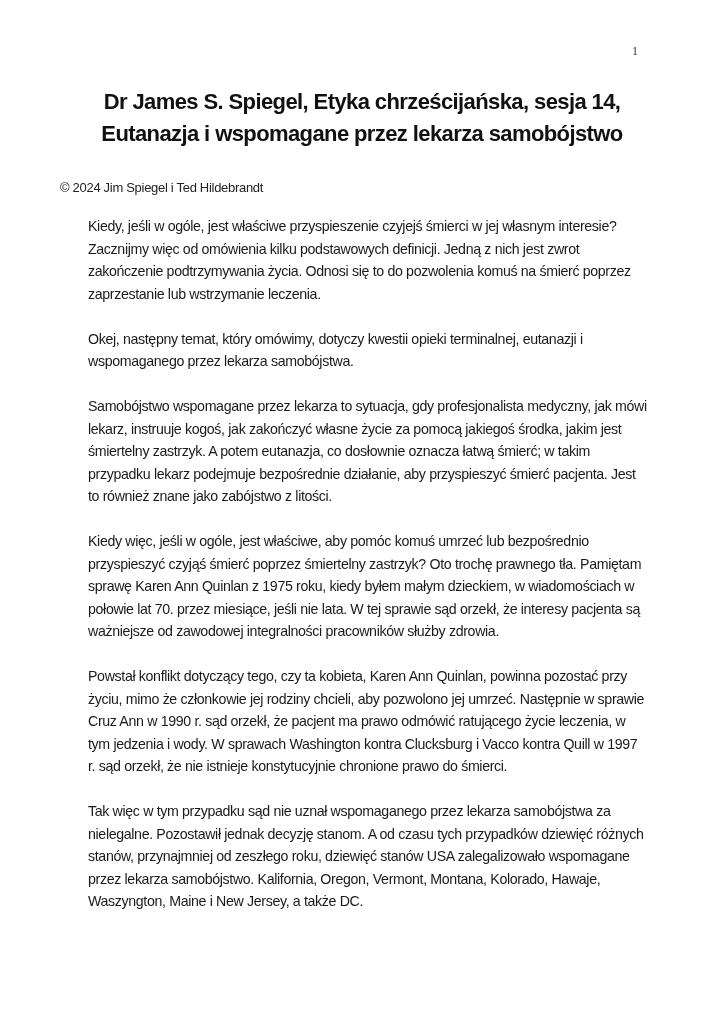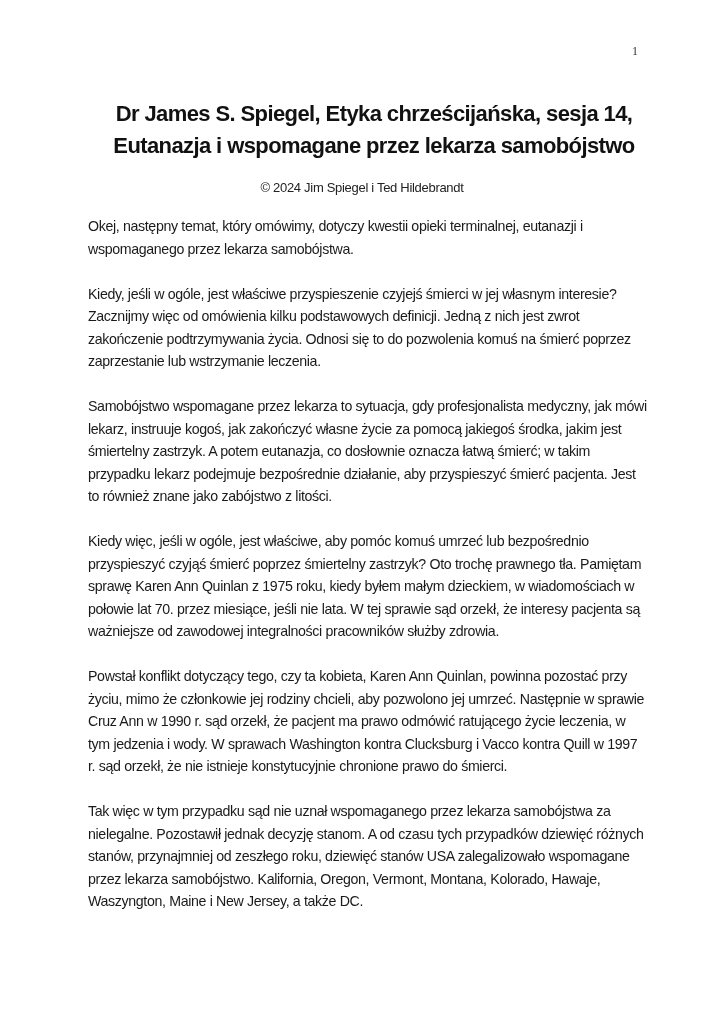--- a/index.html
+++ b/index.html
@@ -33,21 +33,20 @@
       font-size: 22px;
       line-height: 32px;
       letter-spacing: -0.6px;
       color: #111;
     }
     .copyright {
       position: absolute;
       top: 180px;
       left: 60px;
       width: 604px;
-      text-align: center;
       font-family: "Liberation Sans", sans-serif;
       font-size: 13px;
       letter-spacing: -0.3px;
       color: #222;
     }
     .body-text {
       position: absolute;
       top: 215px;
       left: 88px;
       width: 560px;
@@ -59,24 +58,24 @@
     }
     .body-text p {
       margin: 0 0 22.5px 0;
     }
   </style>
 </head>
 <body>
 
 <div class="page-number">1</div>
 
-<h1 class="title" style="margin:12px;">Dr James S. Spiegel, Etyka chrześcijańska, sesja 14, Eutanazja i wspomagane przez lekarza samobójstwo</h1>
+<h1 class="title" style="margin:0;">Dr James S. Spiegel, Etyka chrześcijańska, sesja 14, Eutanazja i wspomagane przez lekarza samobójstwo</h1>
 
 <div class="copyright">© 2024 Jim Spiegel i Ted Hildebrandt</div>
 
 <div class="body-text">
+  <p>Kiedy, jeśli w ogóle, jest właściwe przyspieszenie czyjejś śmierci w jej własnym interesie? Zacznijmy więc od omówienia kilku podstawowych definicji. Jedną z nich jest zwrot zakończenie podtrzymywania życia. Odnosi się to do pozwolenia komuś na śmierć poprzez zaprzestanie lub wstrzymanie leczenia.</p>
   <p>Okej, następny temat, który omówimy, dotyczy kwestii opieki terminalnej, eutanazji i wspomaganego przez lekarza samobójstwa.</p>
-  <p>Kiedy, jeśli w ogóle, jest właściwe przyspieszenie czyjejś śmierci w jej własnym interesie? Zacznijmy więc od omówienia kilku podstawowych definicji. Jedną z nich jest zwrot zakończenie podtrzymywania życia. Odnosi się to do pozwolenia komuś na śmierć poprzez zaprzestanie lub wstrzymanie leczenia.</p>
   <p>Samobójstwo wspomagane przez lekarza to sytuacja, gdy profesjonalista medyczny, jak mówi lekarz, instruuje kogoś, jak zakończyć własne życie za pomocą jakiegoś środka, jakim jest śmiertelny zastrzyk. A potem eutanazja, co dosłownie oznacza łatwą śmierć; w takim przypadku lekarz podejmuje bezpośrednie działanie, aby przyspieszyć śmierć pacjenta. Jest to również znane jako zabójstwo z litości.</p>
   <p>Kiedy więc, jeśli w ogóle, jest właściwe, aby pomóc komuś umrzeć lub bezpośrednio przyspieszyć czyjąś śmierć poprzez śmiertelny zastrzyk? Oto trochę prawnego tła. Pamiętam sprawę Karen Ann Quinlan z 1975 roku, kiedy byłem małym dzieckiem, w wiadomościach w połowie lat 70. przez miesiące, jeśli nie lata. W tej sprawie sąd orzekł, że interesy pacjenta są ważniejsze od zawodowej integralności pracowników służby zdrowia.</p>
   <p>Powstał konflikt dotyczący tego, czy ta kobieta, Karen Ann Quinlan, powinna pozostać przy życiu, mimo że członkowie jej rodziny chcieli, aby pozwolono jej umrzeć. Następnie w sprawie Cruz Ann w 1990 r. sąd orzekł, że pacjent ma prawo odmówić ratującego życie leczenia, w tym jedzenia i wody. W sprawach Washington kontra Clucksburg i Vacco kontra Quill w 1997 r. sąd orzekł, że nie istnieje konstytucyjnie chronione prawo do śmierci.</p>
   <p>Tak więc w tym przypadku sąd nie uznał wspomaganego przez lekarza samobójstwa za nielegalne. Pozostawił jednak decyzję stanom. A od czasu tych przypadków dziewięć różnych stanów, przynajmniej od zeszłego roku, dziewięć stanów USA zalegalizowało wspomagane przez lekarza samobójstwo. Kalifornia, Oregon, Vermont, Montana, Kolorado, Hawaje, Waszyngton, Maine i New Jersey, a także DC.</p>
 </div>
 
 </body></html>

